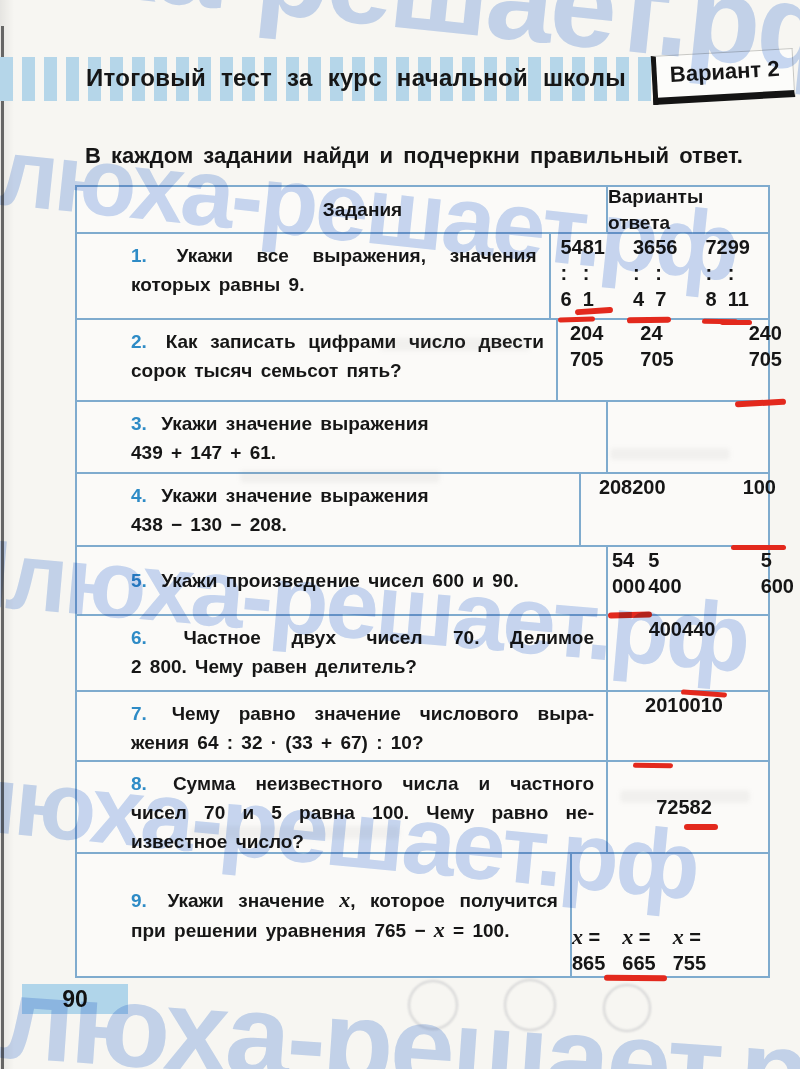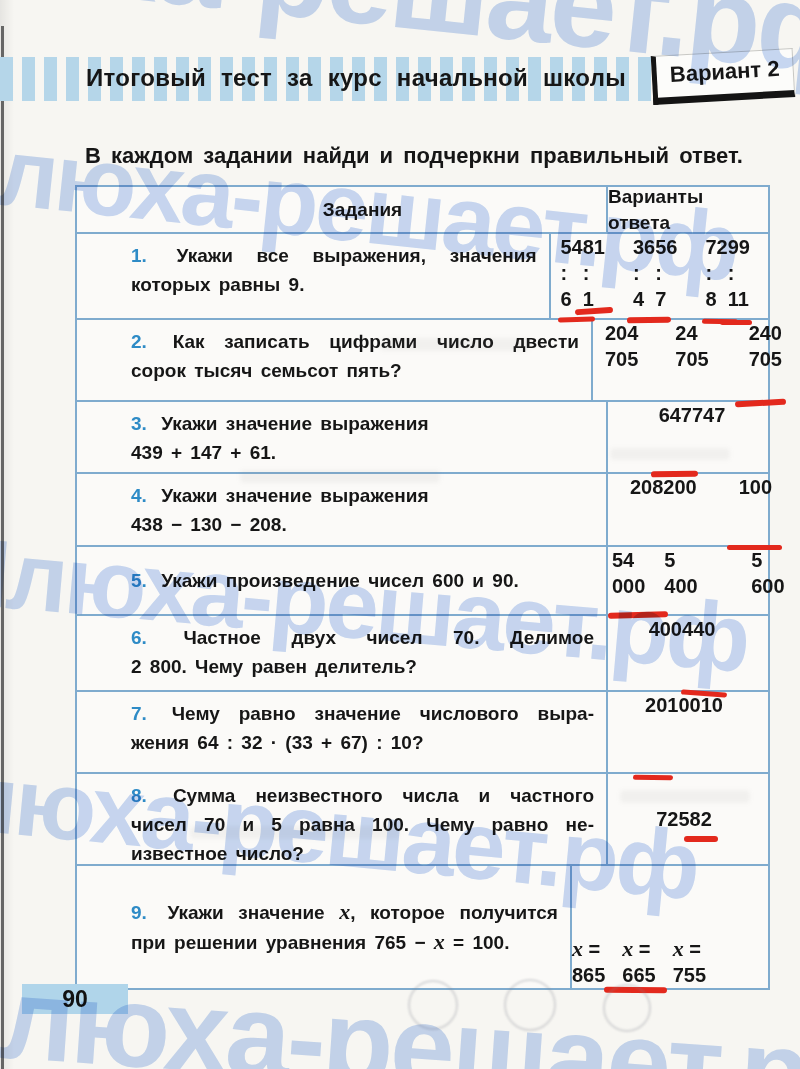--- a/index.html
+++ b/index.html
@@ -48,21 +48,21 @@
   .hc{display:flex; align-items:center; justify-content:center; padding:0; font-size:19px; word-spacing:5px;}
   .qline{text-align:left; word-spacing:3px;}
   .qline.stretch{text-align:justify; text-align-last:justify;}
   .qnum{color:var(--accent-blue,#2e8bc6); margin-right:6px;}
   .acell{
     flex:1; display:flex; flex-direction:row; justify-content:center;
     font-size:20px; font-weight:bold; line-height:26px; gap:2px;
   }
   .acell.hdr{flex-direction:row; align-items:center; justify-content:center; font-weight:bold;}
   .aline{display:flex; justify-content:space-between;}
-  .acent{display:flex; justify-content:center;}
+  .acent{display:flex; justify-content:center;margin-left:35px;}
   .p-r1{padding:0 18px 0 10px;}
   .p-r2{padding:0 24px 0 12px;gap:37px;}
   .p-r3{padding:0 20px 0 28px;}
   .p-r4{padding:0 32px 0 18px;}
   .p-r5{padding:0 16px 0 4px;}
   .p-r6{padding:0 24px 0 12px;}
   .p-r7{padding:0 26px 0 18px;}
   .p-r8{padding:0 28px 0 20px;align-items:center;}
   .r9col{align-items:flex-end; padding-right:62px; gap:17px;}
   .sh8{transform:translateX(8px);} .sh14{transform:translateX(14px);}
@@ -161,24 +161,20 @@
         </div>
       </div>
     </div>
 
     <div class="trow" style="height:72px">
       <div class="qcell">
         <div class="qline"><span class="qnum">3.</span> <span>Укажи значение выражения</span></div>
         <div class="qline"><span>439 + 147 + 61.</span></div>
       </div>
       <div class="acell">
-        <div class="aline p-r3">
-          <span class="ans"><span>647</span><i class="mk mk-u3"></i></span>
-          <span class="ans"><span>747</span></span>
-        </div>
       </div>
     </div>
 
     <div class="trow" style="height:73px">
       <div class="qcell">
         <div class="qline"><span class="qnum">4.</span> <span>Укажи значение выражения</span></div>
         <div class="qline"><span>438 − 130 − 208.</span></div>
       </div>
       <div class="acell">
         <div class="aline p-r4">
@@ -213,21 +209,21 @@
       </div>
       <div class="acell">
         <div class="aline p-r6">
           <span class="ans"><span>400</span></span>
           <span class="ans"><span>4</span></span>
           <span class="ans"><span>40</span><i class="mk mk-u6"></i></span>
         </div>
       </div>
     </div>
 
-    <div class="trow" style="height:82px">
+    <div class="trow" style="height:70px">
       <div class="qcell">
         <div class="qline stretch"><span class="qnum">7.</span> <span>Чему равно значение числового выра-</span></div>
         <div class="qline"><span>жения 64 : 32 · (33 + 67) : 10?</span></div>
       </div>
       <div class="acell">
         <div class="aline p-r7">
           <span class="ans"><span>20</span><i class="mk mk-u7"></i></span>
           <span class="ans"><span>100</span></span>
           <span class="ans"><span>10</span></span>
         </div>

